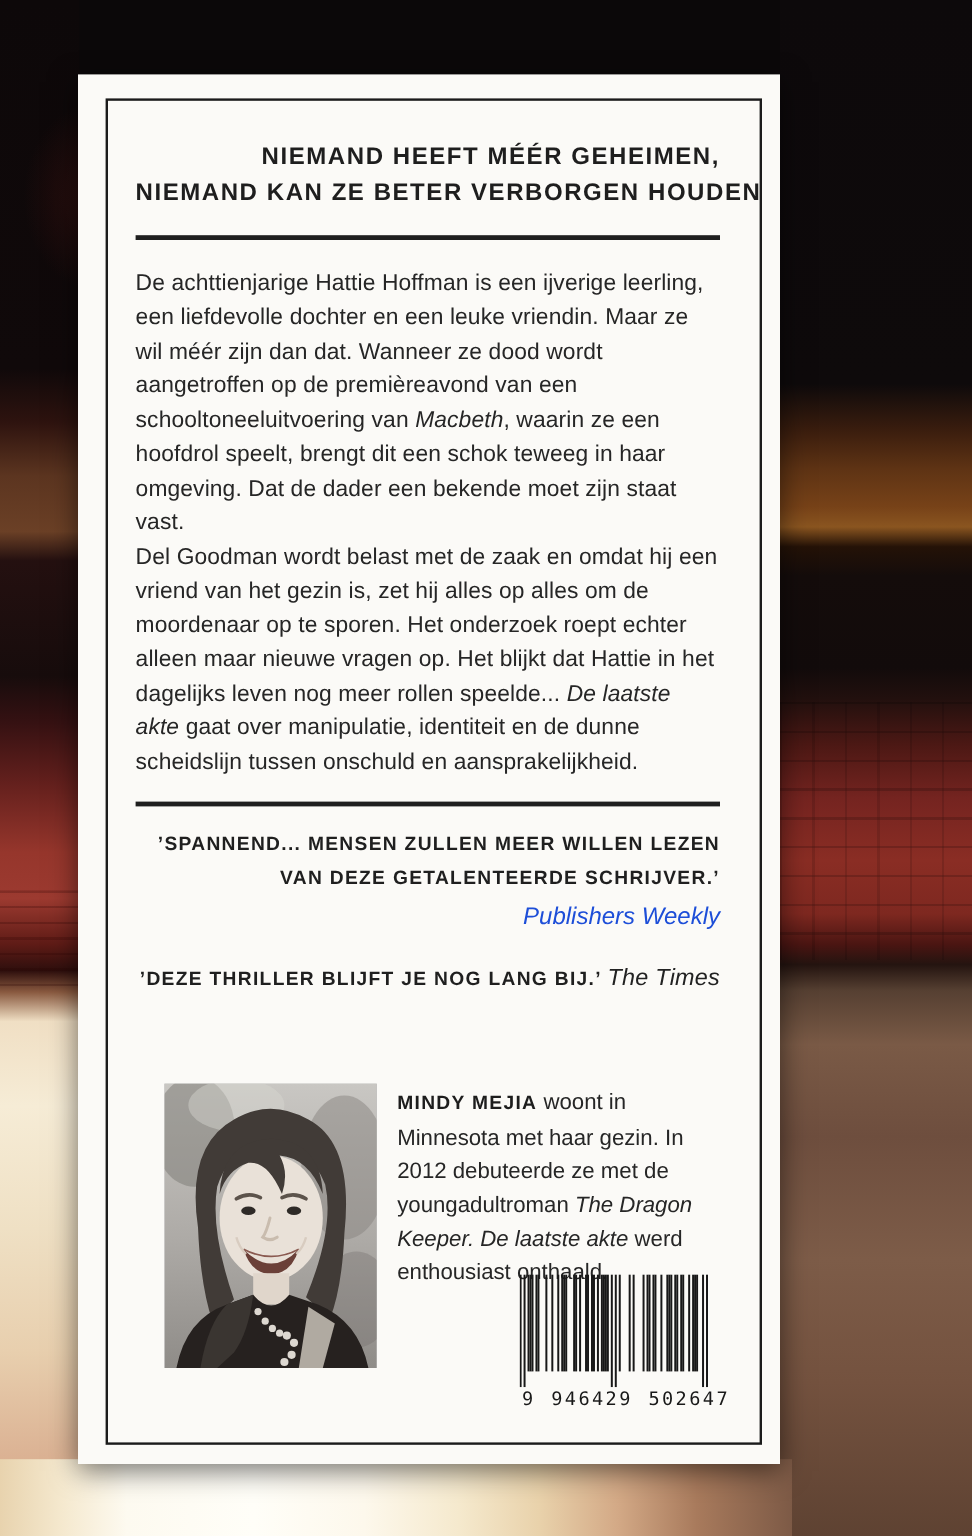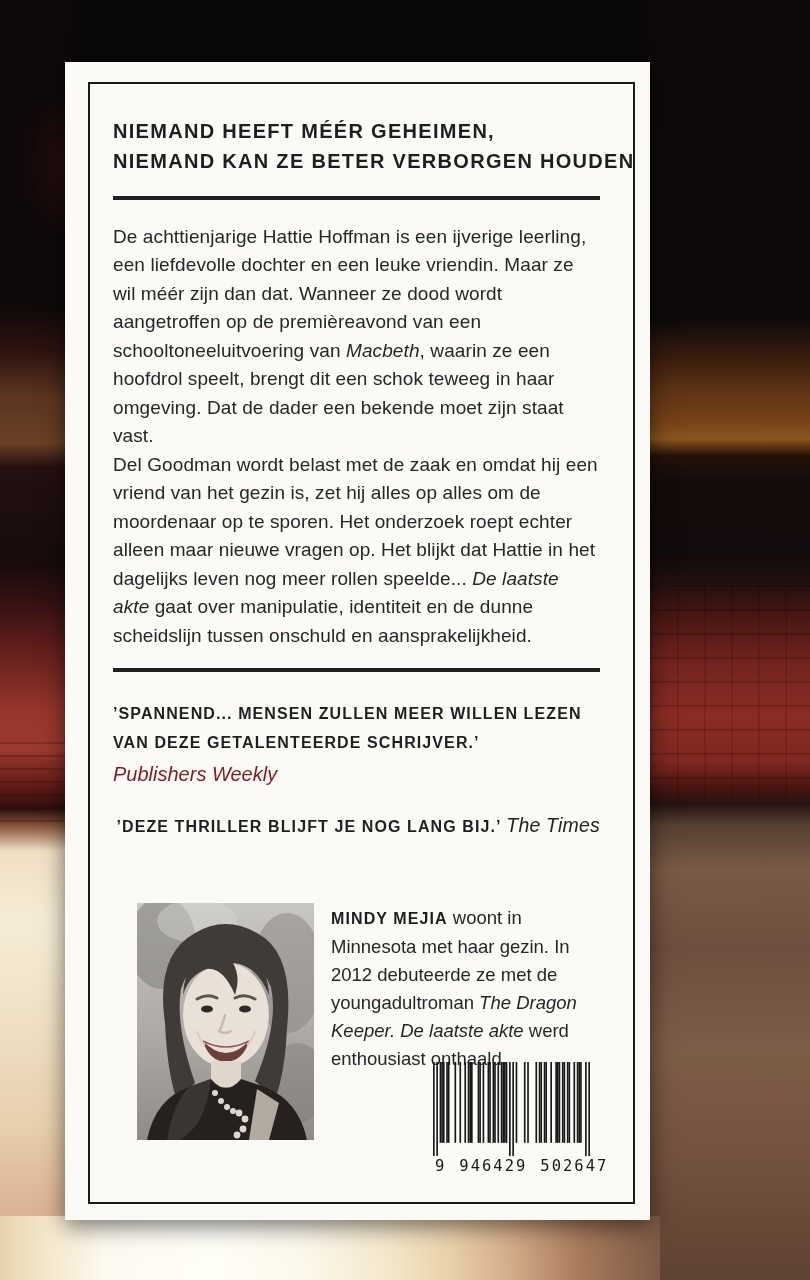--- a/index.html
+++ b/index.html
@@ -51,30 +51,30 @@
   
   .card{
     position:absolute;left:65px;top:62px;width:585px;height:1158px;
     background:#fbfaf7;box-shadow:0 6px 22px rgba(0,0,0,.55);
   }
   .frame{
     position:absolute;left:23px;right:15px;top:20px;bottom:16px;
     border:2.5px solid #1b1b1b;pointer-events:none;
   }
   .inner{position:absolute;left:48px;right:50px;top:0;color:#222;}
-  .tagline{margin-top:54px;text-align:left;font-weight:700;font-size:20px;line-height:30px;
+  .tagline{margin-top:54px;text-align:right;font-weight:700;font-size:20px;line-height:30px;
     letter-spacing:1.3px;color:#1e1e1e;}
   .tagline div{white-space:nowrap;}
   .rule{height:3.5px;background:#1f1f1f;border:0;margin:20px 0 0 0;}
   .synopsis{margin-top:23px;font-size:19px;line-height:28.5px;color:#262626;letter-spacing:.1px;}
   .synopsis p{margin:0;}
   .rule2{margin-top:18px;}
-  .review1{margin-top:27px;text-align:left;}
+  .review1{margin-top:17px;text-align:right;}
   .rq{font-weight:700;font-size:16px;line-height:29px;letter-spacing:1.1px;color:#1f1f1f;white-space:nowrap;}
-  .rsource{font-style:italic;font-size:20px;margin-top:6px;color:#7f1d1d;}
+  .rsource{font-style:italic;font-size:20px;margin-top:6px;color:#1d4ed8;}
   .review2{margin-top:26px;text-align:right;white-space:nowrap;}
   .review2 .src2{font-style:italic;font-weight:400;font-size:19.5px;letter-spacing:.2px;}
   .bio-row{position:absolute;left:48px;right:50px;top:841px;display:flex;gap:17px;padding-left:24px;}
   .photo{flex:0 0 177px;width:177px;height:237px;overflow:hidden;background:#b5b5b5;}
   .bio-text{font-size:18.5px;line-height:28px;color:#262626;padding-top:1px;}
   .bio-name{font-weight:700;font-size:16px;letter-spacing:1.1px;color:#1d1d1d;}
   .website{position:absolute;left:48px;top:1106px;font-weight:700;font-size:19px;
     letter-spacing:.4px;color:#1d1d1d;}
   .barcode{position:absolute;left:368px;top:1000px;width:157px;}
   .barcode svg{display:block;width:157px;height:94px;}

